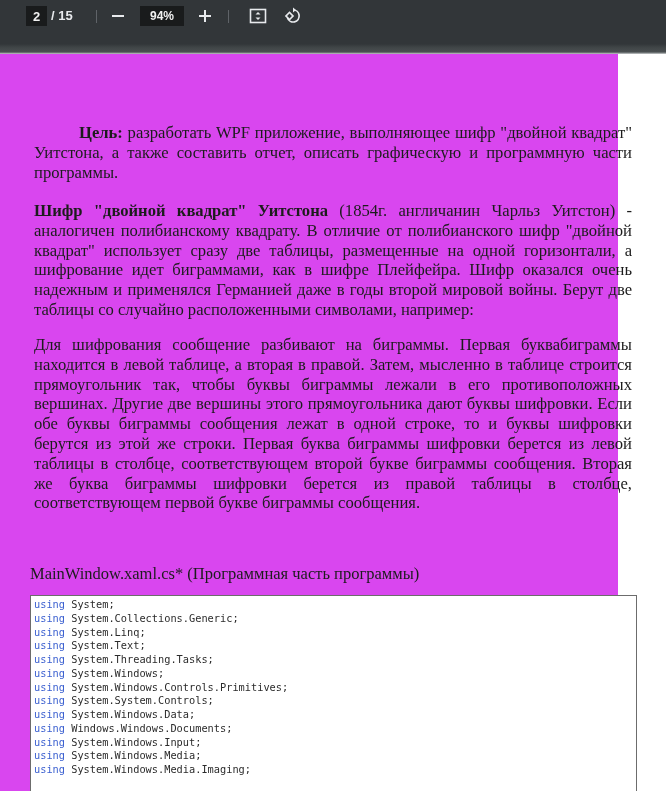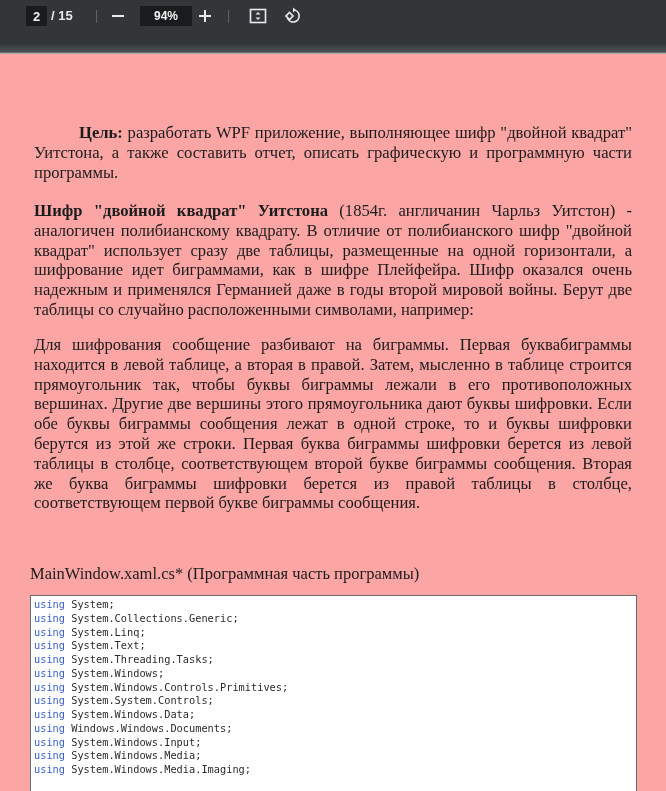--- a/index.html
+++ b/index.html
@@ -15,26 +15,26 @@
       background: #191b1c; color: #f1f1f1; font-family: "Liberation Sans", sans-serif;
       font-size: 13px; font-weight: bold; display: flex; align-items: center; justify-content: center;
     }
     .page-total {
       position: absolute; left: 51px; top: 6px; height: 20px; line-height: 20px;
       color: #e8eaed; font-family: "Liberation Sans", sans-serif; font-size: 13px; font-weight: bold;
     }
     .sep { position: absolute; top: 10px; width: 1px; height: 13px; background: #5f6368; }
     .icon-btn { position: absolute; top: 4px; height: 24px; width: 24px; display: flex; align-items: center; justify-content: center; color: #e8eaed; }
     .zoom-val {
-      position: absolute; left: 140px; top: 6px; width: 52px; height: 20px;
+      position: absolute; left: 140px; top: 6px; width: 44px; height: 20px;
       background: #191b1c; color: #f1f1f1; font-family: "Liberation Sans", sans-serif;
       font-size: 12px; font-weight: bold; display: flex; align-items: center; justify-content: center;
     }
 
-    .page { position: absolute; left: 0; top: 54px; width: 666px; height: 737px; background: #fca5a5; }
+    .page { position: absolute; left: 0; top: 54px; width: 618px; height: 737px; background: #d946ef; }
 
     .para {
       position: absolute; left: 34px; width: 598px;
       font-size: 16.6px; line-height: 19.8px; color: #1c1c1c; text-align: justify;
     }
     .p1 { top: 69px; text-indent: 45px; }
     .p2 { top: 147px; }
     .p3 { top: 281px; }
     .para b { font-weight: bold; }
 

